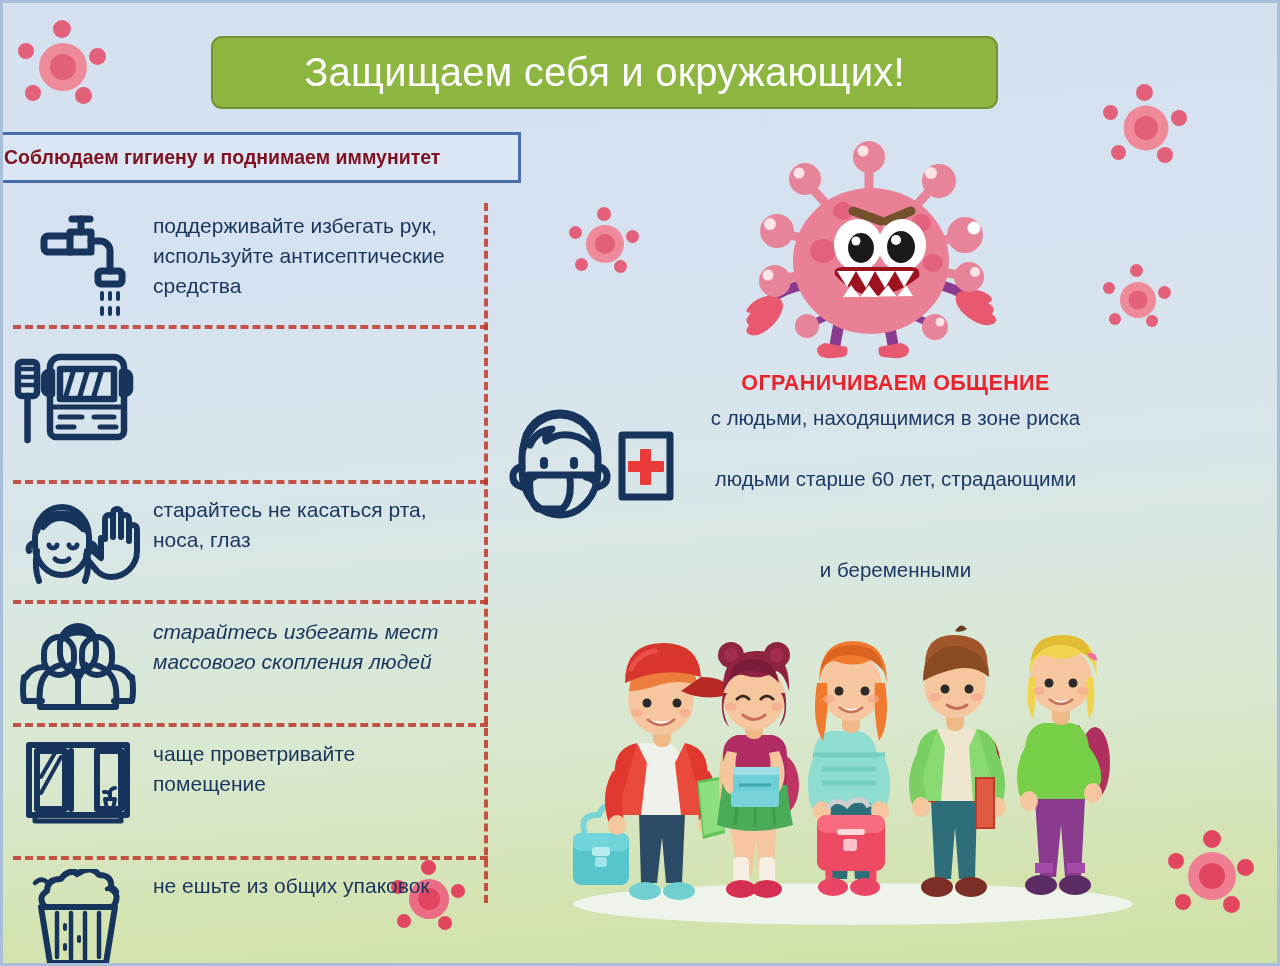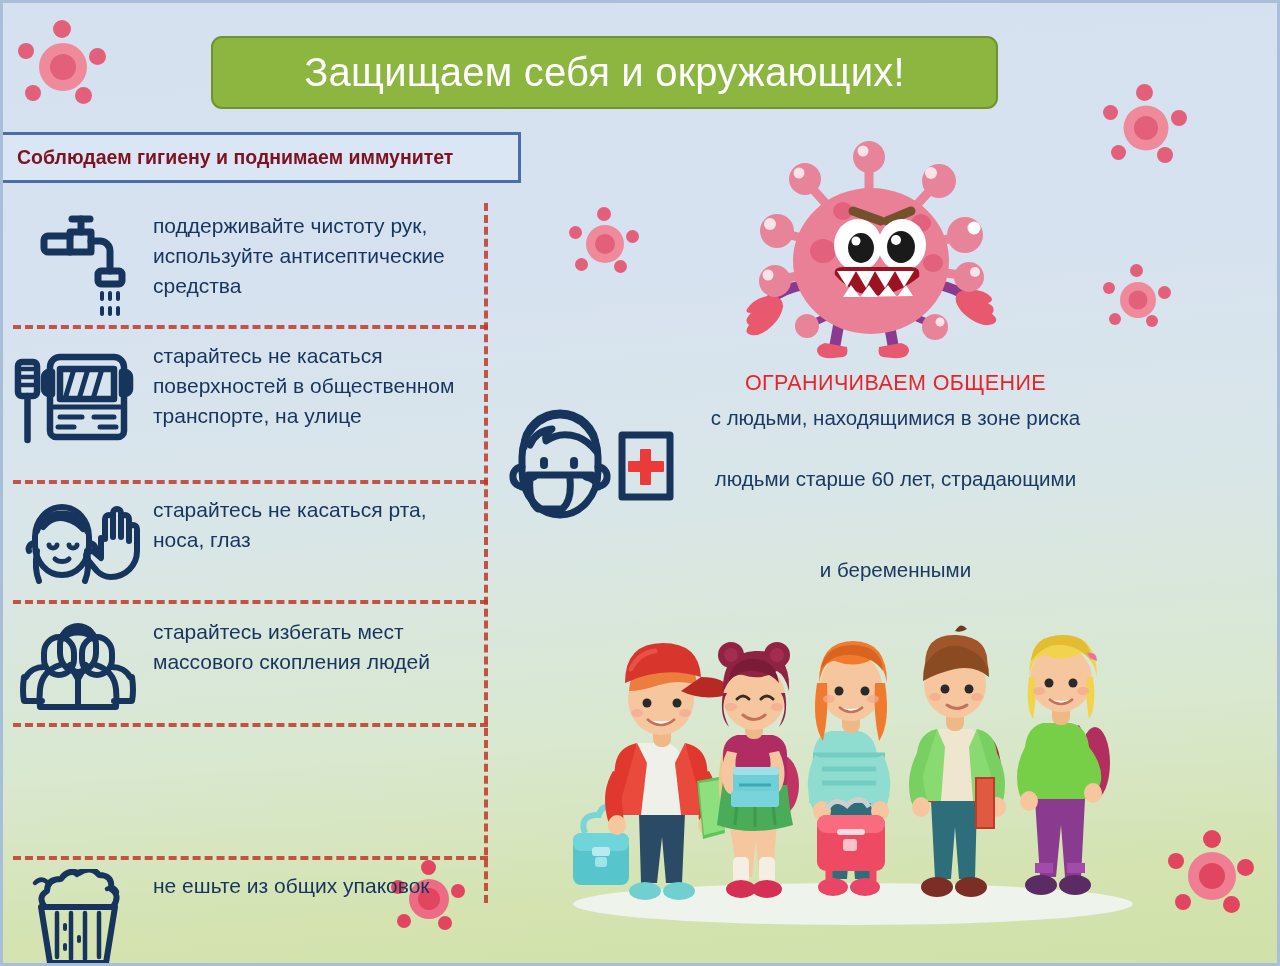--- a/index.html
+++ b/index.html
@@ -39,21 +39,21 @@
   }
 
   
   #subtitle-box{
     position:absolute;left:-3px;top:129px;width:521px;height:51px;
     background:#dae6f4;border:3px solid #4a6ea9;
     display:flex;align-items:center;
     box-sizing:border-box;
   }
   #subtitle-text{
-    color:#7e1220;font-size:19.5px;font-weight:bold;padding-left:14px;white-space:nowrap;
+    color:#7e1220;font-size:19.5px;font-weight:bold;padding-left:1px;white-space:nowrap;
   }
 
   
   #tips{position:absolute;left:0px;top:196px;width:488px;height:715px;}
   .tip{position:absolute;left:0;width:488px;display:flex;align-items:flex-start;}
   .tip-icon{width:150px;flex:0 0 150px;display:flex;align-items:center;justify-content:center;}
   .tip-text{
     color:#17355c;font-size:21px;line-height:30px;padding-top:2px;
     padding-right:6px;
   }
@@ -66,21 +66,21 @@
     border-left:4px dashed #c0392b;opacity:.85;
   }
 
   
   #mask-icon{position:absolute;left:497px;top:398px;}
   #right-text{
     position:absolute;left:620px;top:365px;width:545px;text-align:center;
     color:#1b3a63;font-size:20.5px;line-height:30.5px;
   }
   #right-heading{
-    color:#e8232a;font-weight:normal;font-size:21.5px;letter-spacing:.4px;
+    color:#e8232a;font-weight:bold;font-size:21.5px;letter-spacing:.4px;
     display:block;margin-bottom:4px;
   }
 
   
   #mascot{position:absolute;left:722px;top:120px;width:290px;height:245px;}
 
   
   #kids{position:absolute;left:556px;top:592px;width:590px;height:350px;}
   #ground{
     position:absolute;left:570px;top:880px;width:560px;height:42px;
@@ -178,21 +178,21 @@
           <g fill="#17355c">
             <rect x="72" y="82" width="4" height="10" rx="2"></rect>
             <rect x="80" y="82" width="4" height="10" rx="2"></rect>
             <rect x="88" y="82" width="4" height="10" rx="2"></rect>
             <rect x="72" y="97" width="4" height="10" rx="2"></rect>
             <rect x="80" y="97" width="4" height="10" rx="2"></rect>
             <rect x="88" y="97" width="4" height="10" rx="2"></rect>
           </g>
         </svg>
       </div>
-      <div class="tip-text" style="width:300px;">поддерживайте чистоту рук, используйте антисептические средства</div>
+      <div class="tip-text" style="width:300px;">поддерживайте избегать рук, используйте антисептические средства</div>
     </div>
     <div class="divider" style="top:126px;"></div>
 
     <div class="tip" style="top:140px;">
       <div class="tip-icon">
         <svg width="128" height="108" viewBox="0 0 128 108">
           <g fill="none" stroke="#17355c" stroke-width="6.5" stroke-linecap="round" stroke-linejoin="round">
             <rect x="4" y="23" width="19" height="34" rx="4"></rect>
             <path d="M13.5 57 v44"></path>
             <path d="M8 30 h11 M8 38 h11 M8 46 h11" stroke-width="4.5"></path>
@@ -200,21 +200,20 @@
             <path d="M30 38 a5 5 0 0 1 5 -5 h3 v22 h-3 a5 5 0 0 1 -5 -5 z"></path>
             <path d="M116 38 a5 5 0 0 0 -5 -5 h-3 v22 h3 a5 5 0 0 0 5 -5 z"></path>
             <path d="M46 30 h54 v30 h-54 z"></path>
             <path d="M60 30 l-9 30 M74 30 l-9 30 M88 30 l-9 30" stroke-width="5"></path>
             <path d="M40 68 h66" stroke-width="5"></path>
             <path d="M46 78 h22 M80 78 h20" stroke-width="5"></path>
             <path d="M44 88 h16 M86 88 h16" stroke-width="5"></path>
           </g>
         </svg>
       </div>
-      <div class="tip-text" style="width:315px;">старайтесь не касаться поверхностей в общественном транспорте, на улице</div>
     </div>
     <div class="divider" style="top:281px;"></div>
 
     <div class="tip" style="top:294px;">
       <div class="tip-icon">
         <svg width="130" height="98" viewBox="0 0 130 98">
           <g fill="none" stroke="#17355c" stroke-width="6" stroke-linecap="round" stroke-linejoin="round">
             <path d="M22 44 a27 30 0 0 1 54 0 v8 a27 30 0 0 1 -54 0 z"></path>
             <path d="M24 38 a26 24 0 0 1 50 0"></path>
             <path d="M30 34 q10 -12 24 -8 q10 3 16 10"></path>
@@ -248,24 +247,42 @@
             <path d="M116 62 q2 14 0 24 h-18"></path>
             <path d="M44 30 a18 19 0 0 1 36 0 v8 a18 19 0 0 1 -36 0 z"></path>
             <path d="M46 24 a20 16 0 0 1 32 0"></path>
             <path d="M50 18 q12 -10 24 -2"></path>
             <path d="M44 50 q-18 6 -20 24 q-1 10 0 18 h76 q1 -8 0 -18 q-2 -18 -20 -24"></path>
             <path d="M54 50 l8 14 l8 -14"></path>
             <path d="M62 64 v28"></path>
           </g>
         </svg>
       </div>
-      <div class="tip-text" style="width:300px;">старайтесь избегать мест массового скопления людей</div>
+      <div class="tip-text" style="width:300px;font-style:italic;">старайтесь избегать мест массового скопления людей</div>
     </div>
     <div class="divider" style="top:524px;"></div>
 
+    <div class="tip" style="top:538px;">
+      <div class="tip-icon">
+        <svg width="118" height="92" viewBox="0 0 118 92">
+          <g fill="none" stroke="#17355c" stroke-width="6" stroke-linecap="round" stroke-linejoin="round">
+            <rect x="10" y="8" width="98" height="70"></rect>
+            <rect x="18" y="14" width="28" height="58"></rect>
+            <path d="M22 56 l20 -36 M22 40 l14 -24" stroke-width="4"></path>
+            <path d="M52 14 v58"></path>
+            <rect x="78" y="14" width="24" height="58"></rect>
+            <path d="M16 78 h86 v6 h-86 z" stroke-width="5"></path>
+            <path d="M86 62 h10 l-2 10 h-6 z" stroke-width="4"></path>
+            <path d="M91 62 v-6 a5 5 0 0 1 5 -5" stroke-width="4"></path>
+            <path d="M91 58 a5 4 0 0 0 -6 -3" stroke-width="4"></path>
+          </g>
+        </svg>
+      </div>
+      <div class="tip-text" style="width:300px;">чаще проветривайте помещение</div>
+    </div>
     <div class="divider" style="top:657px;"></div>
 
     <div class="tip" style="top:670px;">
       <div class="tip-icon">
         <svg width="110" height="100" viewBox="0 0 110 100">
           <g fill="none" stroke="#17355c" stroke-width="6" stroke-linecap="round" stroke-linejoin="round">
             <path d="M22 38 q-8 -10 2 -16 q0 -12 14 -12 q6 -10 18 -6 q12 -8 20 2 q14 0 12 14 q10 6 2 18 z"></path>
             <path d="M18 38 h74 l-9 56 h-56 z"></path>
             <path d="M34 44 v44 M48 44 v46 M62 44 v46 M76 44 v44" stroke-width="4.5"></path>
             <path d="M12 14 q6 -6 12 -1" stroke-width="4.5"></path>

